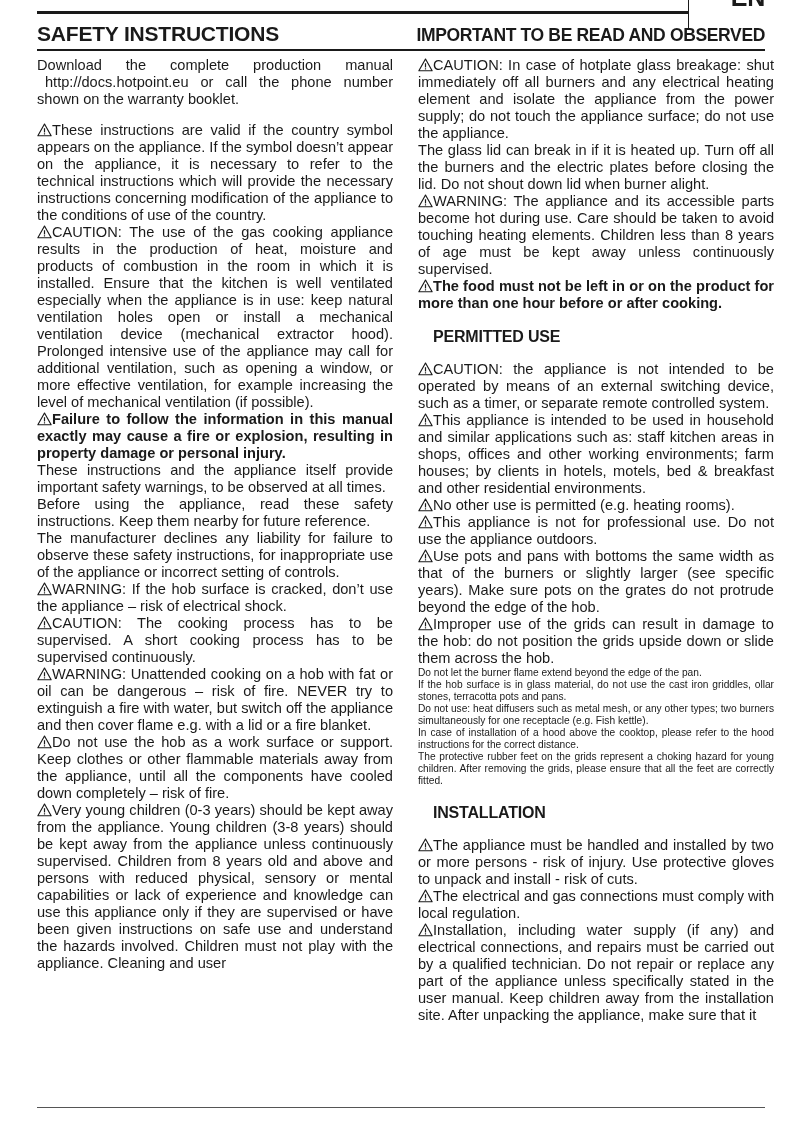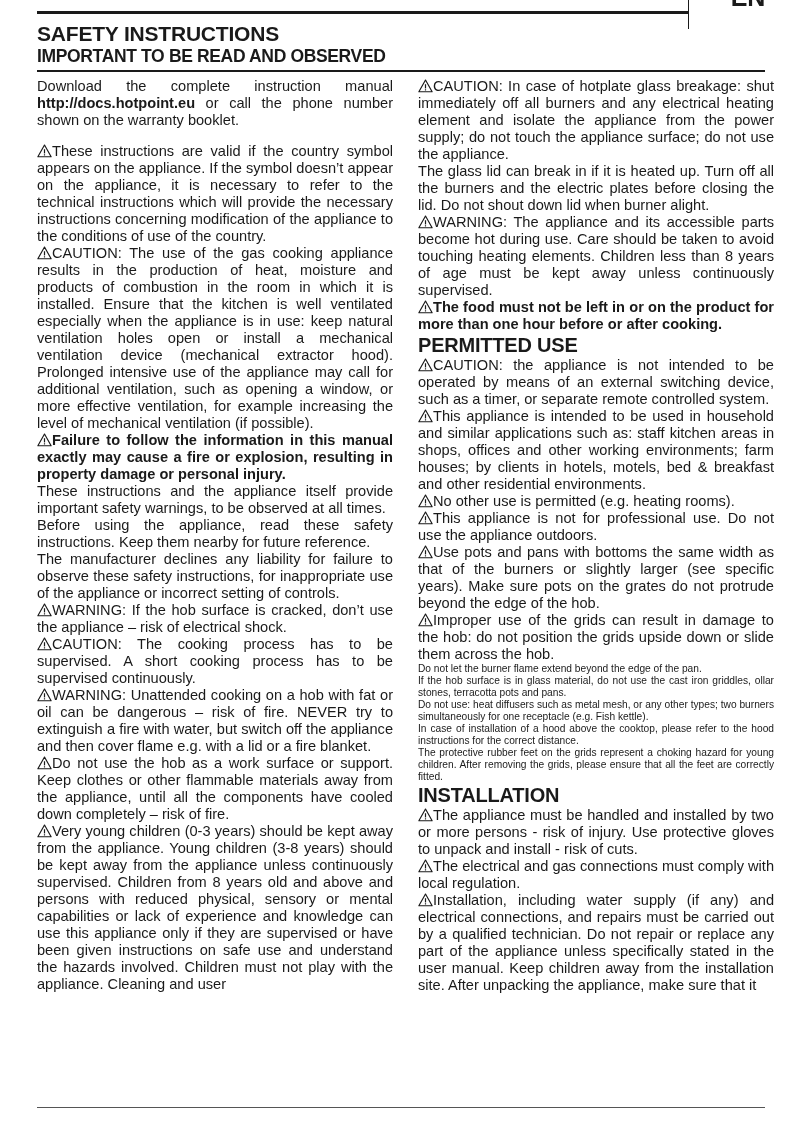--- a/index.html
+++ b/index.html
@@ -56,21 +56,20 @@
     font-weight: bold;
     letter-spacing: -0.3px;
     line-height: 1;
   }
   .title-row {
     display: flex;
     justify-content: space-between;
     align-items: baseline;
     padding-top: 7px;
     padding-bottom: 3px;
-    flex-direction: column;
   }
   .doc-title {
     font-size: 21px;
     font-weight: bold;
     letter-spacing: -0.2px;
   }
   .doc-subtitle {
     font-size: 17.5px;
     font-weight: bold;
     letter-spacing: -0.35px;
@@ -104,27 +103,27 @@
   }
   p.small {
     margin: 0;
     font-size: 10.2px;
     line-height: 1.18;
     text-align: justify;
   }
   p.small.nj { text-align: left; }
   .spacer { height: 14px; }
   .sect {
-    margin: 0;
-    font-size: 20px;
+    margin: 15px;
+    font-size: 16px;
     font-weight: bold;
     line-height: 1.2;
     letter-spacing: -0.2px;
   }
-  b.bold { font-weight: bold; }
+  b.bold { font-weight: normal; margin-left: 8px; }
   p.bold-para {
     font-weight: bold;
   }
   .warn {
     font-size: 14.5px;
     line-height: 1;
     letter-spacing: -0.5px;
     position: relative;
     top: 1px;
   }
@@ -155,21 +154,21 @@
     </div>
     <div class="title-row">
       <div class="doc-title">SAFETY INSTRUCTIONS</div>
       <div class="doc-subtitle">IMPORTANT TO BE READ AND OBSERVED</div>
     </div>
     <div class="title-rule"></div>
   </div>
 
   <div class="columns">
     <div class="col" id="col-left">
-        <p class="b"><span><span>Download the complete instruction manual </span><b class="bold">http://docs.hotpoint.eu</b><span> or call the phone number shown on the warranty booklet.</span></span></p>
+        <p class="b"><span><span>Download the complete production manual </span><b class="bold">http://docs.hotpoint.eu</b><span> or call the phone number shown on the warranty booklet.</span></span></p>
         <div class="spacer"></div>
         <p class="b"><span class="warn"><svg width="15" height="14" viewBox="0 0 16 15" aria-hidden="true">
               <path d="M8 1.1 L15.1 13.7 L0.9 13.7 Z" fill="none" stroke="#1a1a1a" stroke-width="1.25" stroke-linejoin="round"></path>
               <rect x="7.35" y="5.6" width="1.3" height="4.5" fill="#1a1a1a"></rect>
               <rect x="7.35" y="11.0" width="1.3" height="1.3" fill="#1a1a1a"></rect>
             </svg></span><span>These instructions are valid if the country symbol appears on the appliance. If the symbol doesn’t appear on the appliance, it is necessary to refer to the technical instructions which will provide the necessary instructions concerning modification of the appliance to the conditions of use of the country.</span></p>
         <p class="b"><span class="warn"><svg width="15" height="14" viewBox="0 0 16 15" aria-hidden="true">
               <path d="M8 1.1 L15.1 13.7 L0.9 13.7 Z" fill="none" stroke="#1a1a1a" stroke-width="1.25" stroke-linejoin="round"></path>
               <rect x="7.35" y="5.6" width="1.3" height="4.5" fill="#1a1a1a"></rect>
               <rect x="7.35" y="11.0" width="1.3" height="1.3" fill="#1a1a1a"></rect>

